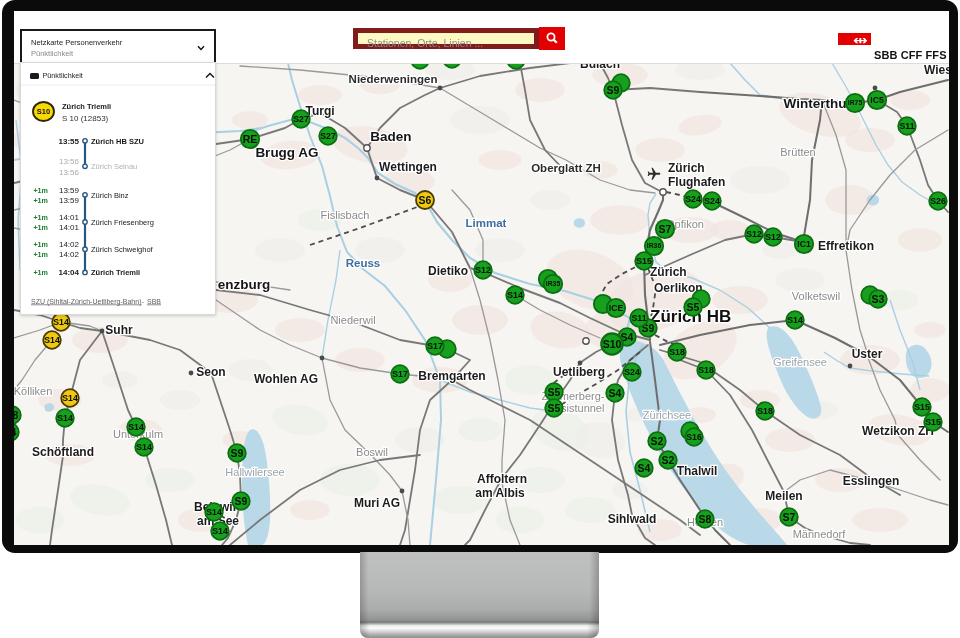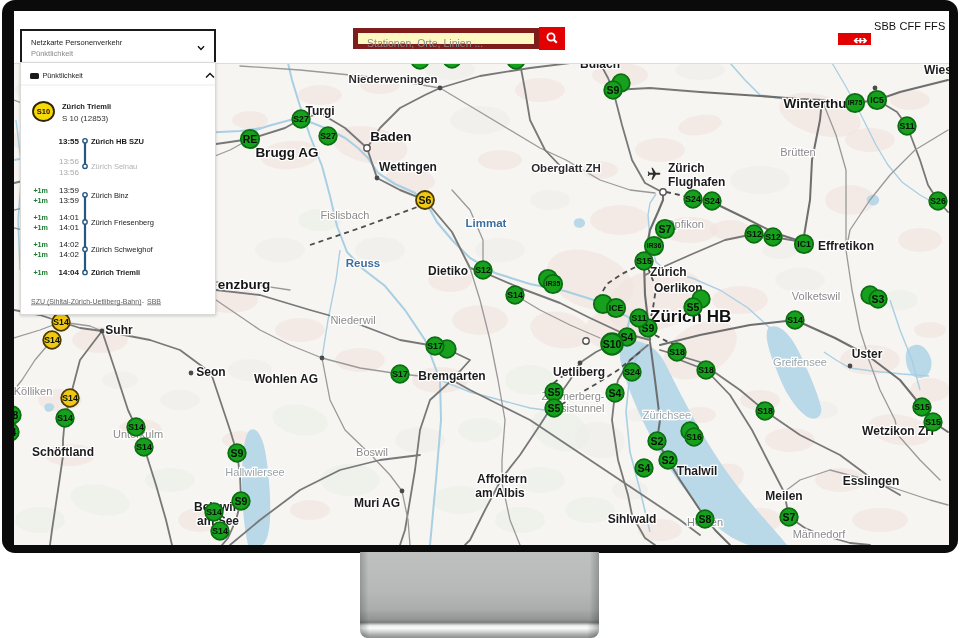--- a/index.html
+++ b/index.html
@@ -5,21 +5,21 @@
 body{width:960px;height:638px;background:#fff;font-family:"Liberation Sans",sans-serif;position:relative;overflow:hidden}
 .monitor{position:absolute;left:2px;top:0;width:956px;height:553px;background:#0b0b0b;border-radius:13px}
 .screen{position:absolute;left:14px;top:11px;width:935px;height:534px;background:#fff;overflow:hidden}
 .stand{position:absolute;left:360px;top:552px;width:239px;height:70px;background:linear-gradient(90deg,rgba(0,0,0,.20) 0,rgba(0,0,0,0) 3.5%,rgba(0,0,0,0) 96%,rgba(0,0,0,.22) 100%),linear-gradient(180deg,#bfc1c0 0,#b7b9b8 55%,#abadac 82%,#919493 97%,#7a7d7c 100%)}
 .foot{position:absolute;left:360px;top:622px;width:239px;height:15.5px;border-radius:0 0 8px 8px;background:linear-gradient(90deg,rgba(0,0,0,.25) 0,rgba(0,0,0,0) 4%,rgba(0,0,0,0) 95%,rgba(0,0,0,.28) 100%),linear-gradient(180deg,#737675 0,#e8eae9 22%,#fbfcfc 38%,#d4d6d5 60%,#a9acab 80%,#8d908f 100%)}
 .hdr{position:absolute;left:0;top:0;width:935px;height:52px;background:#fff;z-index:5;border-bottom:1px solid #dcdcdc;box-sizing:content-box}
 .search{position:absolute;left:339px;top:17px;width:186px;height:21px;border:5px solid #7f1d1d;background:#fef9c3;color:#8c8c8c;font-size:10.5px;line-height:20px;padding-left:9px;box-sizing:border-box}
 .sbtn{position:absolute;left:525px;top:16px;width:26px;height:23px;background:#e30000}
 .usr{position:absolute;left:659px;top:19px;height:18px;color:#3c3c3c}
 .logo-flag{position:absolute;left:824px;top:22px;width:33px;height:12px;background:#e30000}
-.logo-txt{position:absolute;left:860px;top:9px;font-size:11px;font-weight:normal;color:#111;white-space:nowrap;letter-spacing:.1px}
+.logo-txt{position:absolute;left:860px;top:38px;font-size:11px;font-weight:bold;color:#111;white-space:nowrap;letter-spacing:.1px}
 .dd{position:absolute;left:6px;top:18px;width:196px;height:35px;border:2px solid #1a1a1a;background:#fff;z-index:6;box-sizing:border-box}
 .dd .t1{position:absolute;left:9px;top:7px;font-size:7.5px;color:#1c1c1c}
 .dd .t2{position:absolute;left:9px;top:18px;font-size:7.5px;color:#8a8a8a}
 .panel{position:absolute;left:6px;top:51px;width:196px;height:253px;background:#fff;border:1px solid #d9d9d9;box-shadow:0 1px 3px rgba(0,0,0,.18);z-index:6;box-sizing:border-box}
 svg text{font-family:"Liberation Sans",sans-serif}
 </style></head><body>
 <div class="monitor"></div>
 <div class="stand"></div>
 <div class="foot"></div>
 <div class="screen">

